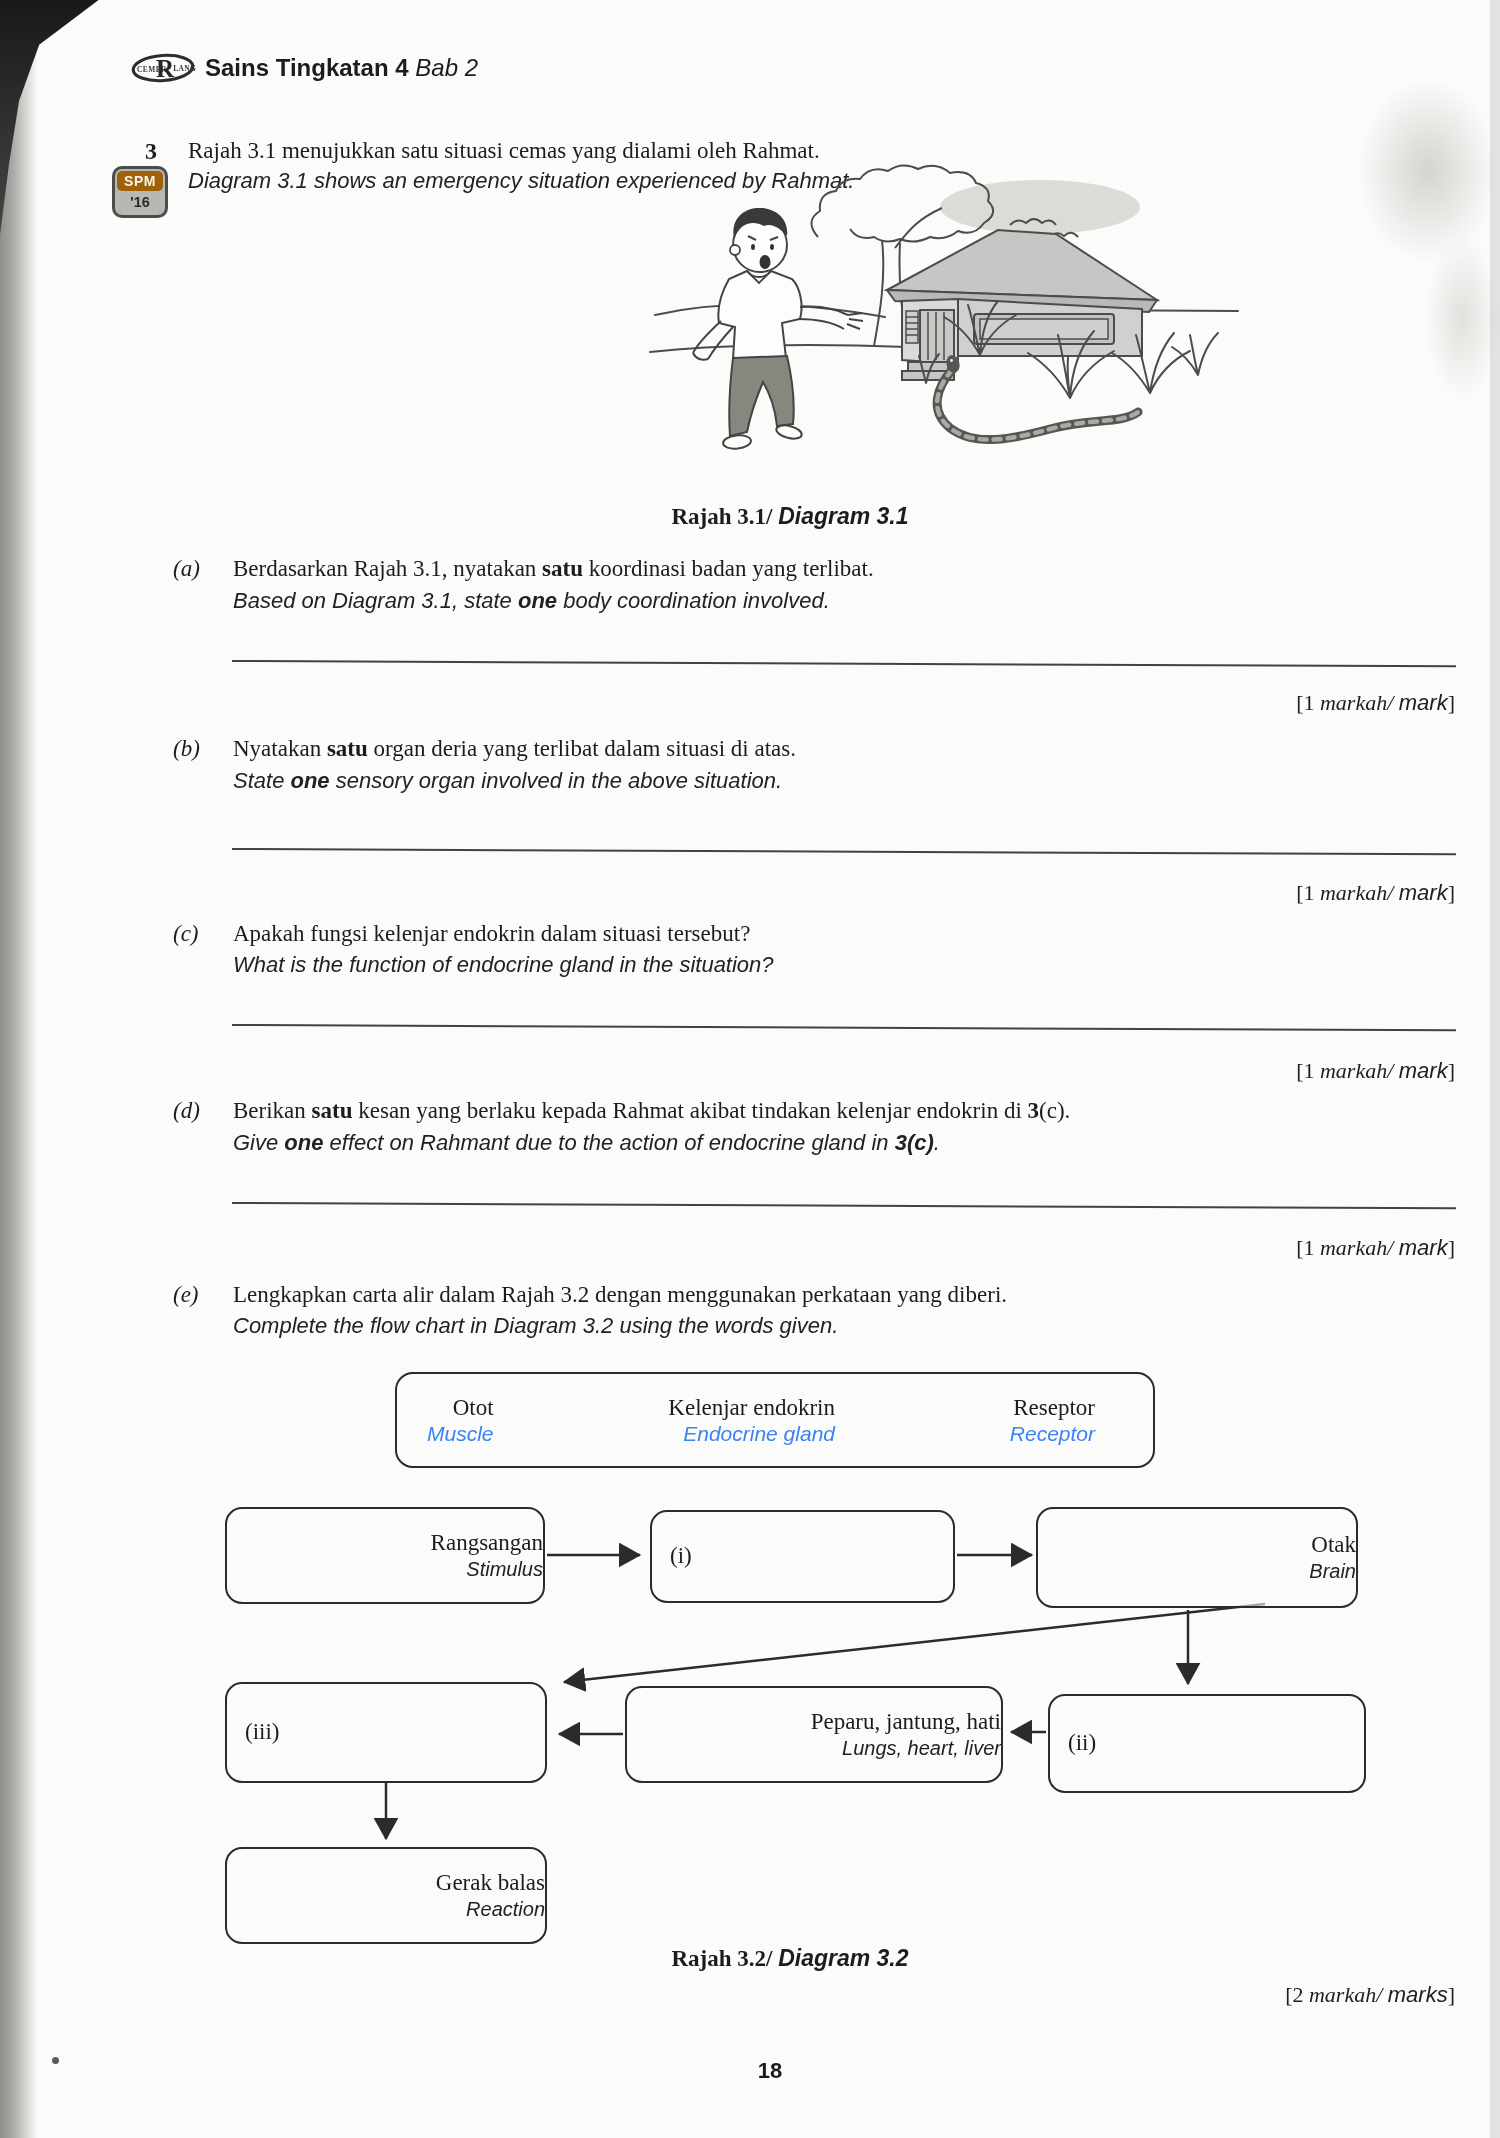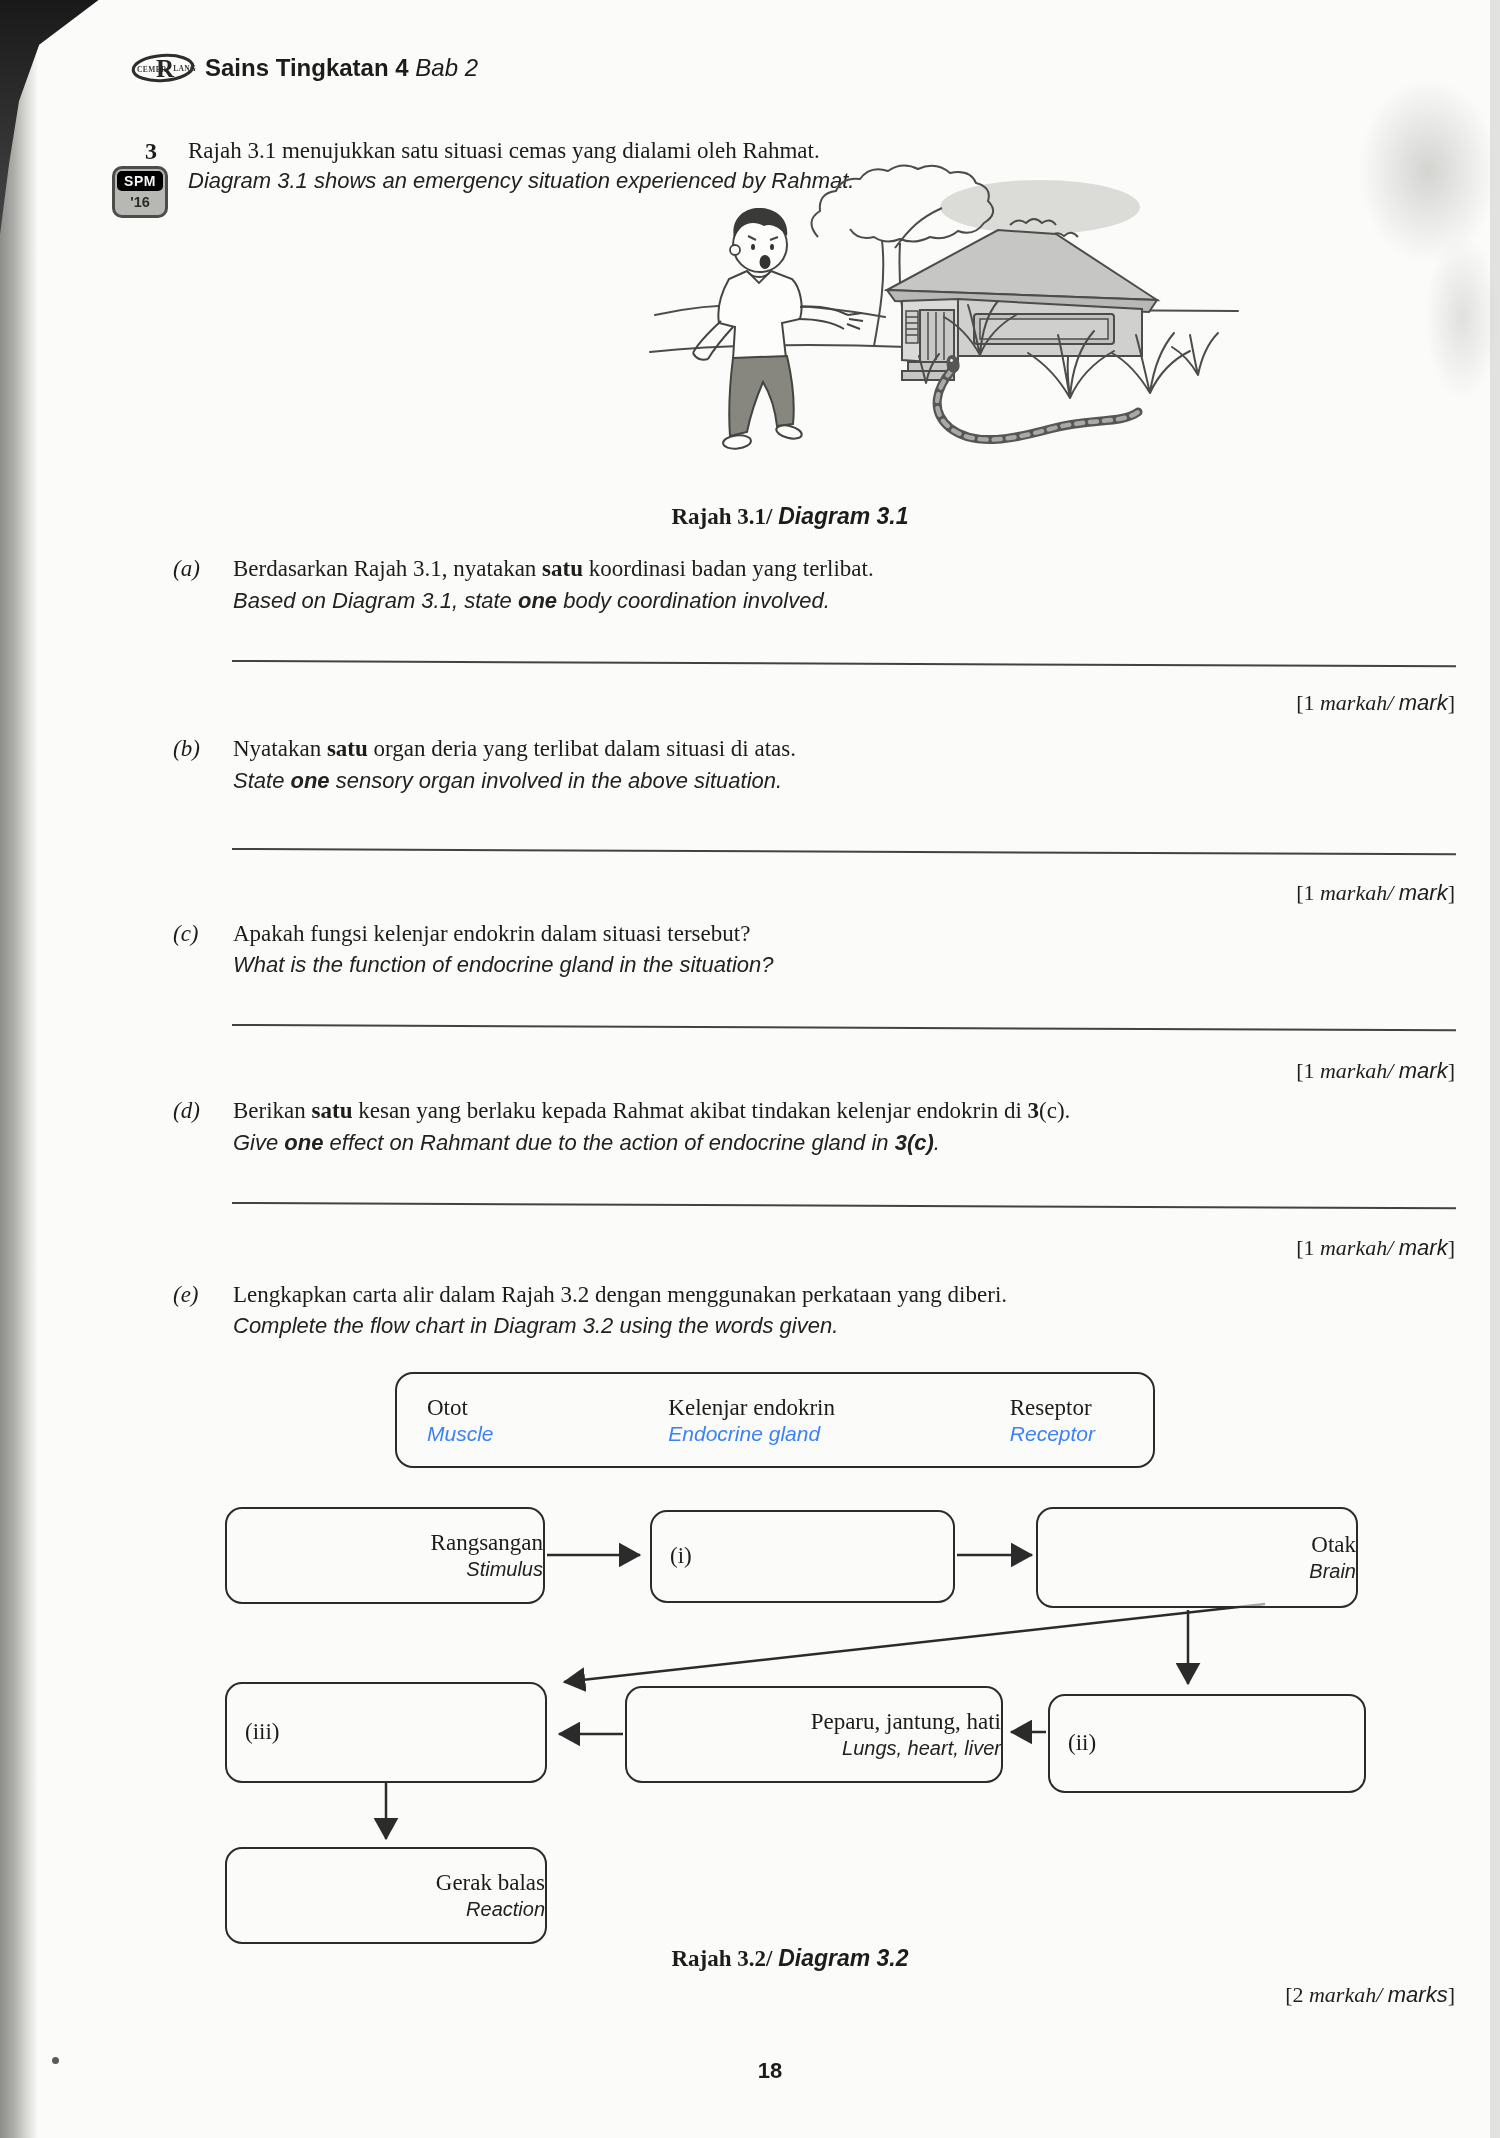--- a/index.html
+++ b/index.html
@@ -29,37 +29,37 @@
   .hdr-bold{font-weight:700;}
   .hdr-italic{font-style:italic;font-weight:500;}
   
   .q-num{position:absolute;left:145px;top:138px;font-size:24px;font-weight:700;}
   .intro-ms{position:absolute;left:188px;top:138px;font-size:23px;}
   .intro-en{position:absolute;left:188px;top:168px;font-family:"Liberation Sans",sans-serif;font-style:italic;font-size:22px;color:#222;}
   
   .spm{position:absolute;left:112px;top:166px;width:56px;height:52px;box-sizing:border-box;
     border:3px solid #4c4c4a;border-radius:10px;background:#b7b7b4;
     font-family:"Liberation Sans",sans-serif;text-align:center;}
-  .spm-top{margin:2px 2px 0 2px;background:#000000;border-radius:5px;color:#f5f5f3;
+  .spm-top{margin:2px 2px 0 2px;background:#a16207;border-radius:5px;color:#f5f5f3;
     font-weight:700;font-size:14px;line-height:20px;letter-spacing:.5px;}
   .spm-yr{font-weight:700;font-size:14.5px;color:#2a2a28;line-height:22px;}
   
   .fig-cap{position:absolute;left:430px;width:720px;text-align:center;font-size:23px;font-weight:700;}
   .cap1{top:503px;} .cap2{top:1945px;}
   
   .p-label{position:absolute;left:173px;font-size:23px;font-style:italic;}
   .p-ms{position:absolute;left:233px;font-size:23px;width:1240px;}
   .p-en{position:absolute;left:233px;font-family:"Liberation Sans",sans-serif;font-style:italic;font-size:22px;color:#222;width:1240px;}
   .ans-line{position:absolute;left:232px;width:1224px;height:0;border-top:2px solid #424240;transform:rotate(.25deg);transform-origin:left center;}
   .marks{position:absolute;right:45px;text-align:right;font-size:22px;color:#1e1e1e;}
   
   .wordbank{position:absolute;left:395px;top:1372px;width:760px;height:96px;box-sizing:border-box;
     border:2.5px solid #2b2b2b;border-radius:18px;display:flex;align-items:center;
     justify-content:space-between;padding:0 58px 0 30px;}
-  .wb-item{text-align:left;line-height:1.2;}
+  .wb-item{text-align:right;line-height:1.2;}
   .wb-ms{font-size:23px;}
   .wb-en{font-family:"Liberation Sans",sans-serif;font-style:italic;font-size:21px;color:#3b82f6;}
   
   .fbox{position:absolute;box-sizing:border-box;border:2.5px solid #2b2b2b;border-radius:17px;
     display:flex;flex-direction:column;justify-content:center;align-items:flex-end;
     text-align:center;line-height:1.25;background:rgba(252,252,250,.6);}
   .fbox.blank{align-items:flex-start;padding-left:18px;text-align:left;}
   .fb-ms{font-size:23px;}
   .fb-en{font-family:"Liberation Sans",sans-serif;font-style:italic;font-size:20px;color:#222;}
   .fb-blank-label{font-size:23px;}

